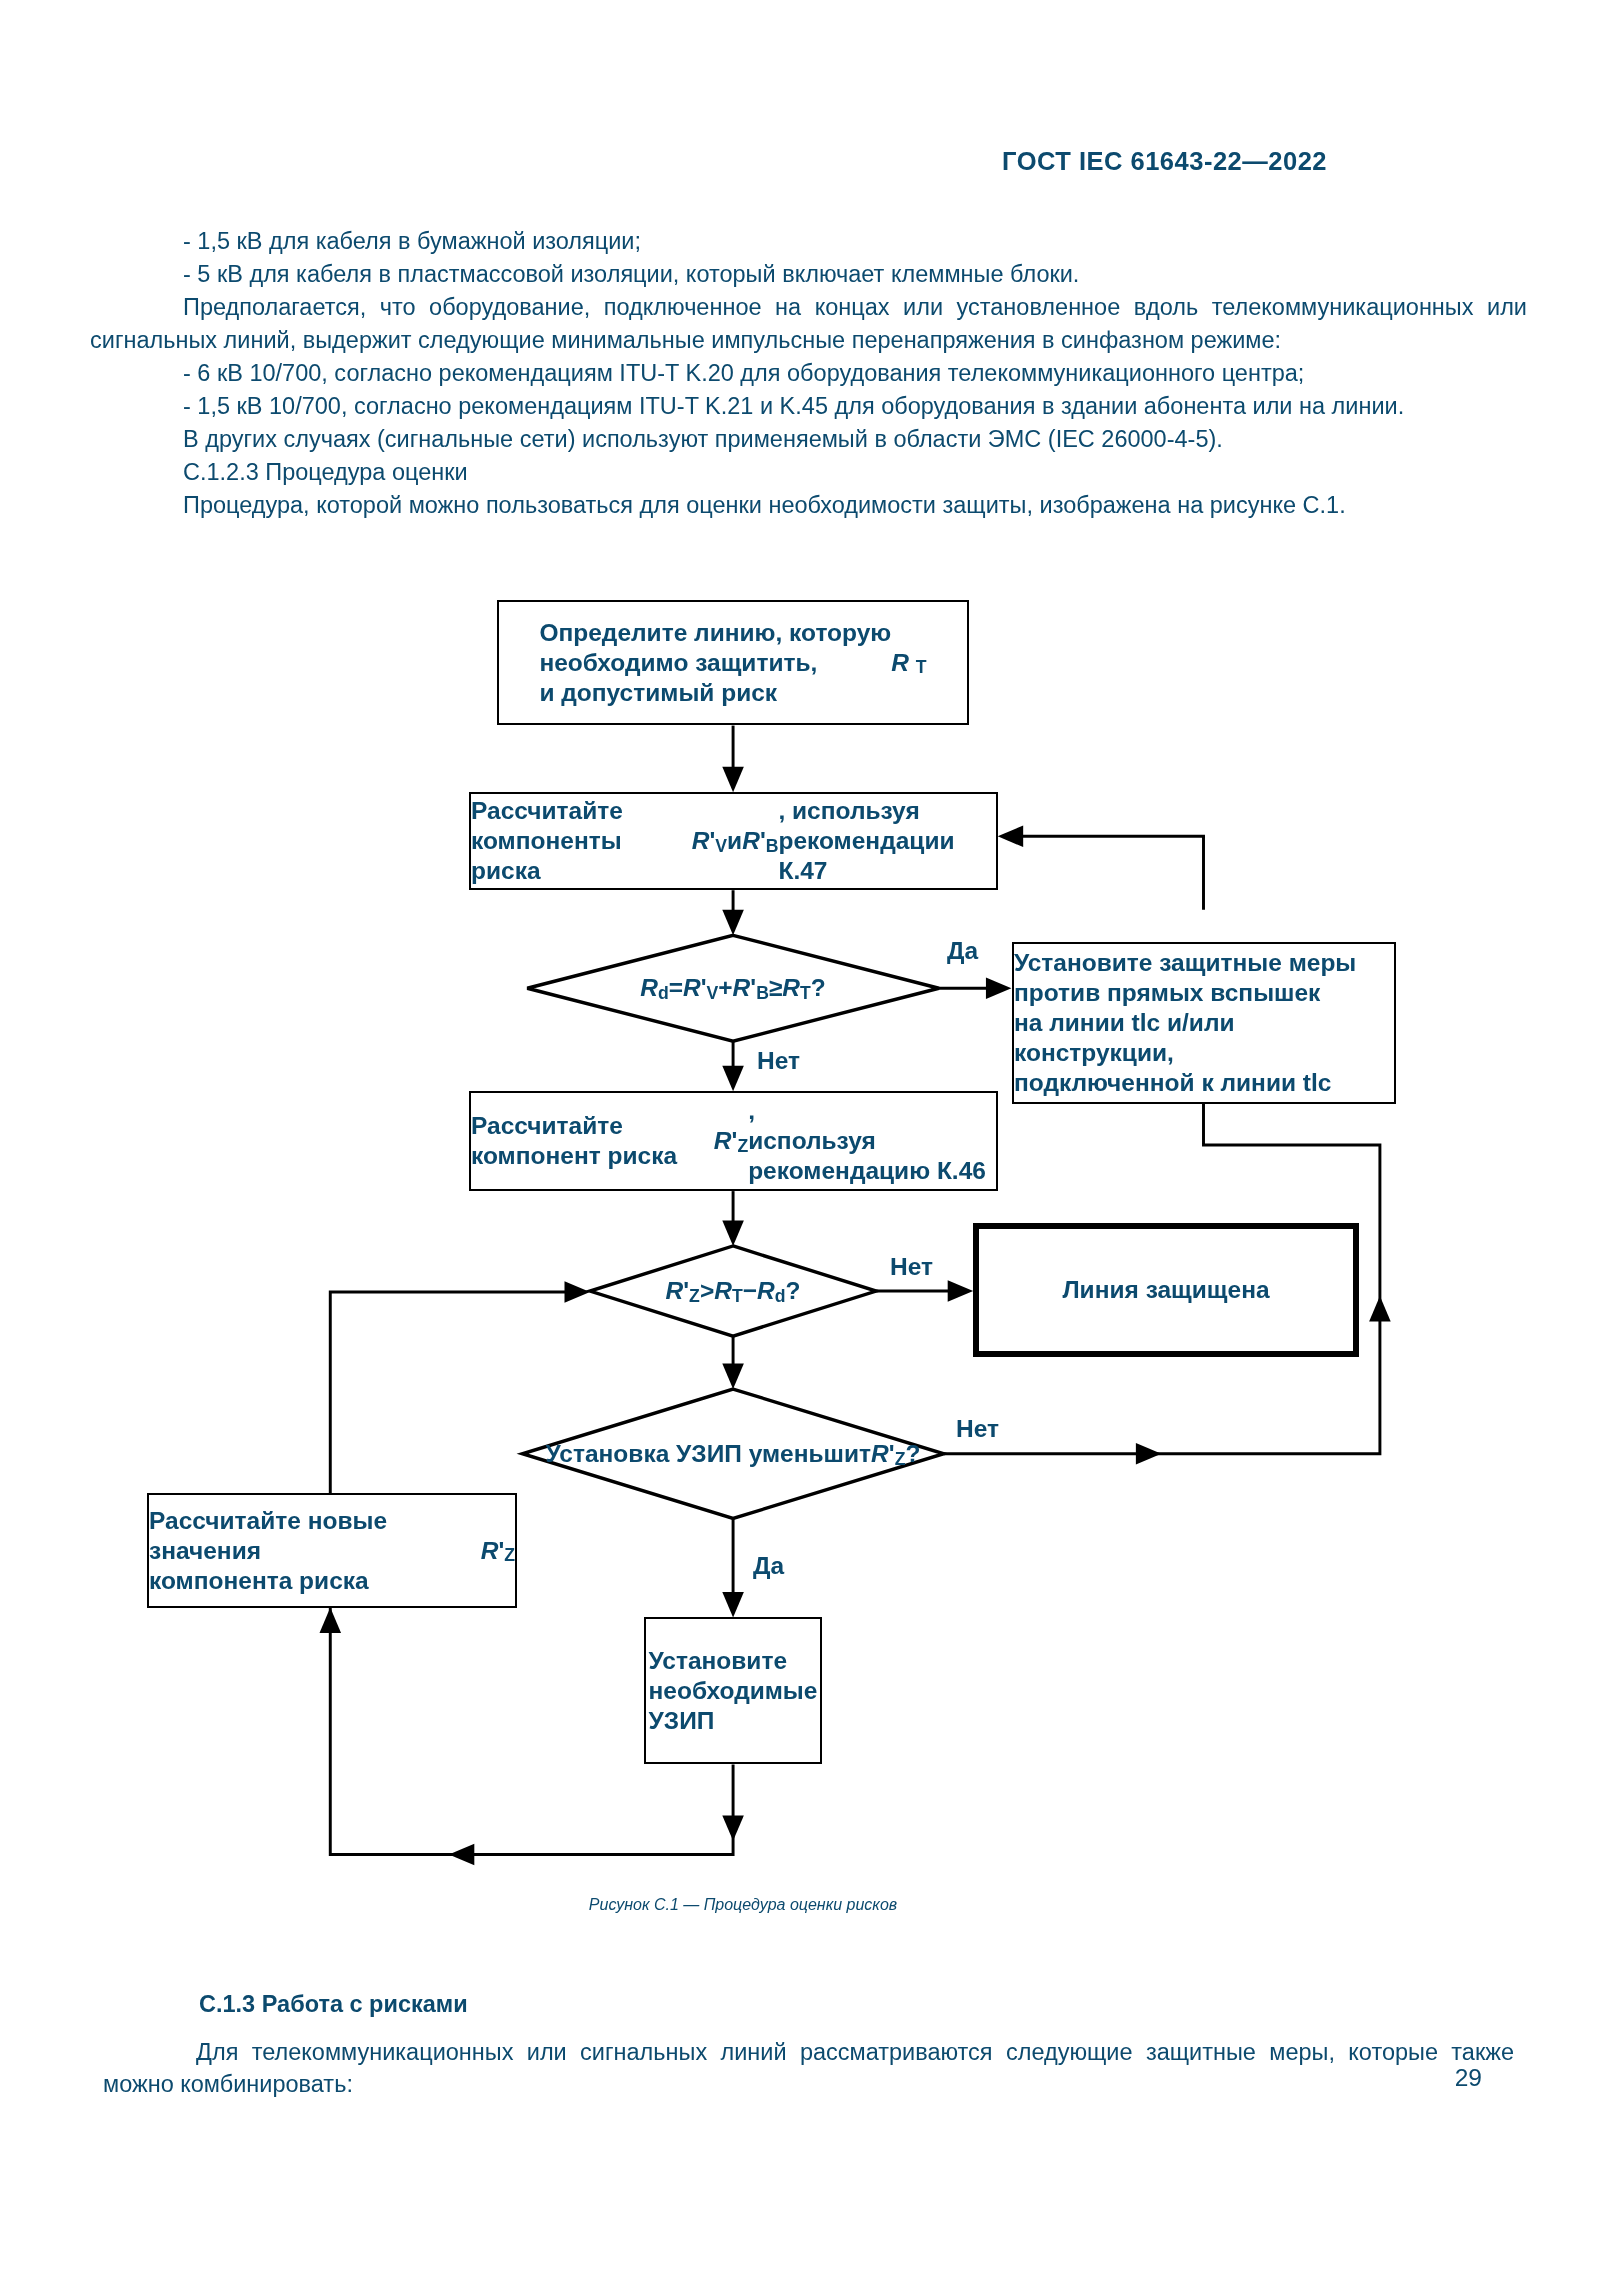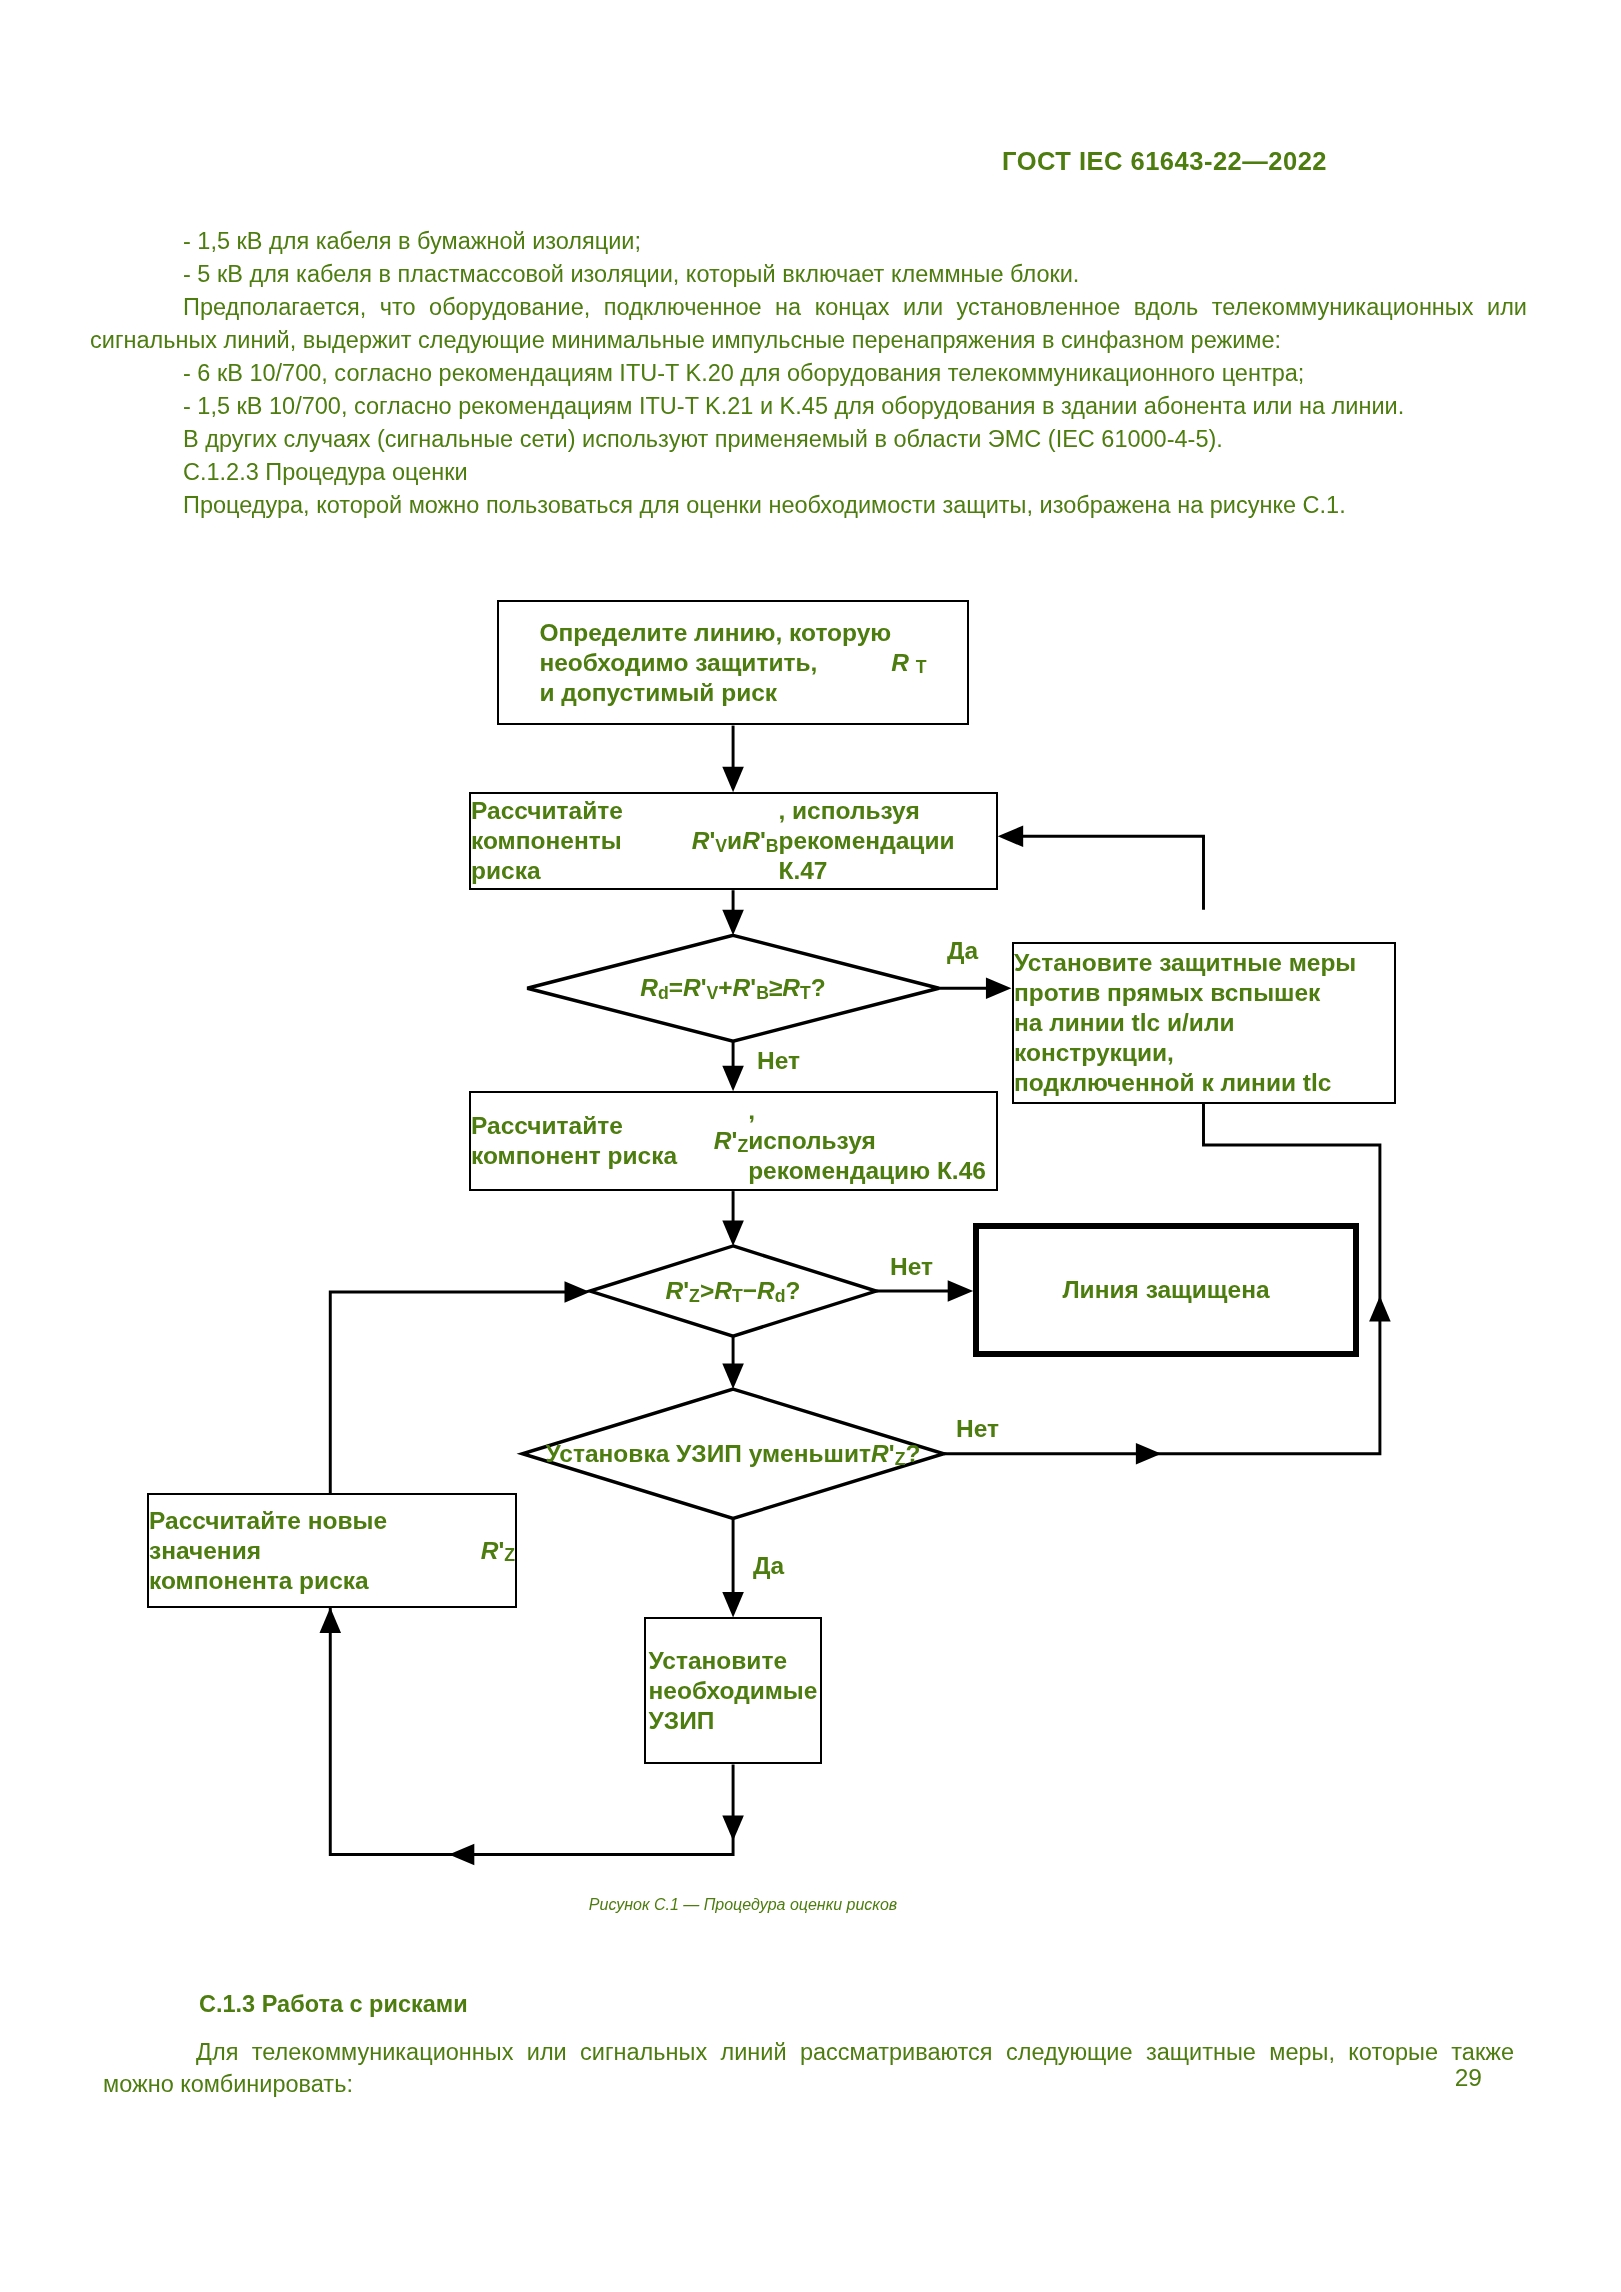--- a/index.html
+++ b/index.html
@@ -1,18 +1,18 @@
 <!DOCTYPE html>
 <html lang="ru"><head>
 <meta charset="utf-8">
 <style>
   html,body { margin:0; padding:0; background:#e9e9e9; }
   .page {
     position:relative; width:1621px; height:2293px; margin:0 auto;
-    background:#ffffff; color:#4d7c0f;
+    background:#ffffff; color:#0c4a6e;
     font-family:"Liberation Sans", sans-serif;
     overflow:hidden;
   }
   .doc-header {
     position:absolute; top:147px; left:90px; width:1237px;
     text-align:right; font-weight:bold; font-size:25.5px; letter-spacing:0.5px;
   }
   .intro {
     position:absolute; top:225px; left:90px; width:1437px;
     font-size:23.5px; line-height:33px; text-align:justify;
@@ -47,21 +47,21 @@
 <div class="page">
 
   <div class="doc-header">ГОСТ IEC 61643-22—2022</div>
 
   <div class="intro">
     <p>- 1,5 кВ для кабеля в бумажной изоляции;</p>
     <p>- 5 кВ для кабеля в пластмассовой изоляции, который включает клеммные блоки.</p>
     <p>Предполагается, что оборудование, подключенное на концах или установленное вдоль телекоммуникационных или сигнальных линий, выдержит следующие минимальные импульсные перенапряжения в синфазном режиме:</p>
     <p>- 6 кВ 10/700, согласно рекомендациям ITU-T K.20 для оборудования телекоммуникационного центра;</p>
     <p>- 1,5 кВ 10/700, согласно рекомендациям ITU-T K.21 и K.45 для оборудования в здании абонента или на линии.</p>
-    <p>В других случаях (сигнальные сети) используют применяемый в области ЭМС (IEC 61000-4-5).</p>
+    <p>В других случаях (сигнальные сети) используют применяемый в области ЭМС (IEC 26000-4-5).</p>
     <p>С.1.2.3 Процедура оценки</p>
     <p>Процедура, которой можно пользоваться для оценки необходимости защиты, изображена на рисунке С.1.</p>
   </div>
 
   <svg class="svg-layer" width="1621" height="2293" viewBox="0 0 1654 2339">
     <g stroke="#000" stroke-width="3" fill="none">
       <g>
         <line x1="748" y1="740" x2="748" y2="790"></line>
         <polygon points="748,808 737,782 759,782" fill="#000" stroke="none"></polygon>
       </g>

